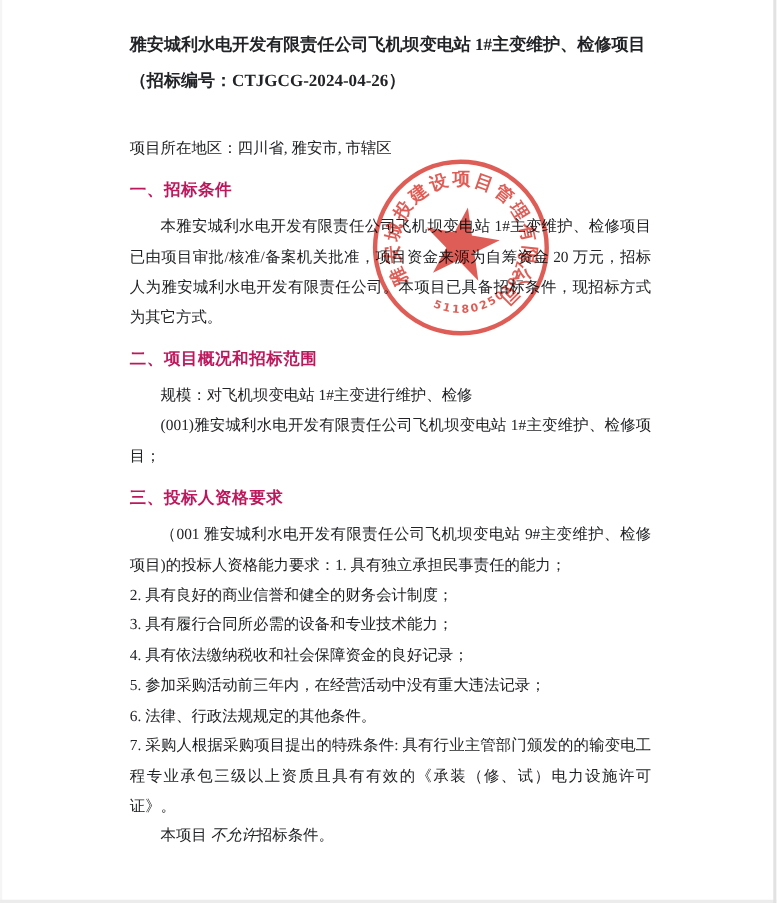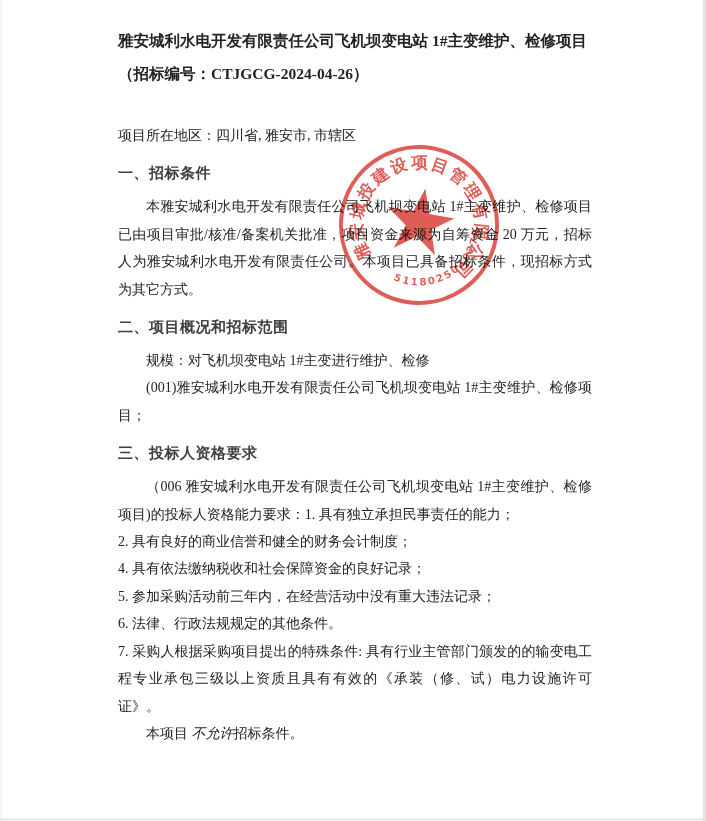--- a/index.html
+++ b/index.html
@@ -17,21 +17,21 @@
   }
   .doc-title {
     font-weight: bold;
     font-size: 15.5px; line-height: 33px;
   }
   .location-line {
     margin-top: 32px; font-size: 14px; line-height: 27px;
   }
   .sec-heading {
     font-family: "Liberation Sans", sans-serif;
-    font-size: 15px; font-weight: bold; color: #404040;
+    font-size: 15px; font-weight: bold; color: #be185d;
     margin: 11px 0 7px; letter-spacing: 0.5px; line-height: 26px;
   }
   .para {
     font-size: 14px; line-height: 27.4px;
     text-align: justify;
   }
   .indent { text-indent: 2em; }
   .jv-italic { font-style: italic; }
   
   .stamp {
@@ -75,22 +75,23 @@
   <div class="para location-line">项目所在地区：四川省, 雅安市, 市辖区</div>
 
   <div class="sec-heading">一、招标条件</div>
   <p class="para indent">本雅安城利水电开发有限责任公司飞机坝变电站 1#主变维护、检修项目已由项目审批/核准/备案机关批准，项目资金来源为自筹资金 20 万元，招标人为雅安城利水电开发有限责任公司。本项目已具备招标条件，现招标方式为其它方式。</p>
 
   <div class="sec-heading">二、项目概况和招标范围</div>
   <p class="para indent">规模：对飞机坝变电站 1#主变进行维护、检修</p>
   <p class="para indent">(001)雅安城利水电开发有限责任公司飞机坝变电站 1#主变维护、检修项目；</p>
 
   <div class="sec-heading">三、投标人资格要求</div>
-  <p class="para indent">（006 雅安城利水电开发有限责任公司飞机坝变电站 1#主变维护、检修项目)的投标人资格能力要求：1. 具有独立承担民事责任的能力；</p>
+  <p class="para indent">（001 雅安城利水电开发有限责任公司飞机坝变电站 9#主变维护、检修项目)的投标人资格能力要求：1. 具有独立承担民事责任的能力；</p>
   <p class="para">2. 具有良好的商业信誉和健全的财务会计制度；</p>
+  <p class="para">3. 具有履行合同所必需的设备和专业技术能力；</p>
   <p class="para">4. 具有依法缴纳税收和社会保障资金的良好记录；</p>
   <p class="para">5. 参加采购活动前三年内，在经营活动中没有重大违法记录；</p>
   <p class="para">6. 法律、行政法规规定的其他条件。</p>
   <p class="para">7. 采购人根据采购项目提出的特殊条件: 具有行业主管部门颁发的的输变电工程专业承包三级以上资质且具有有效的《承装（修、试）电力设施许可证》。</p>
   <p class="para indent"><span>本项目</span> <span class="jv-italic">不允许</span><span>招标条件。</span></p>
 
   <div class="stamp">
     <div class="stamp-ring"></div>
     <div>
         <span class="ring-ch" style="transform: translate(-50%, -50%) rotate(-125deg) translateY(-62px);">雅</span>

